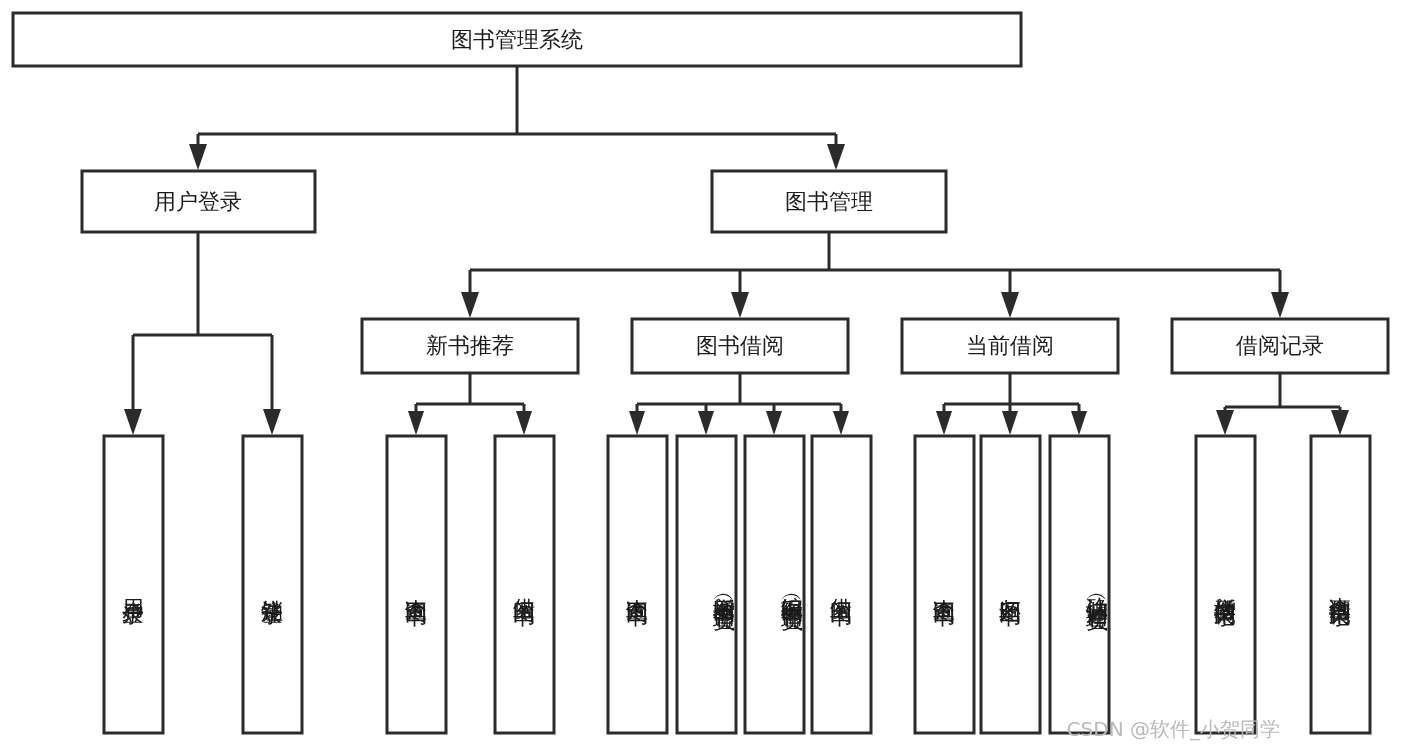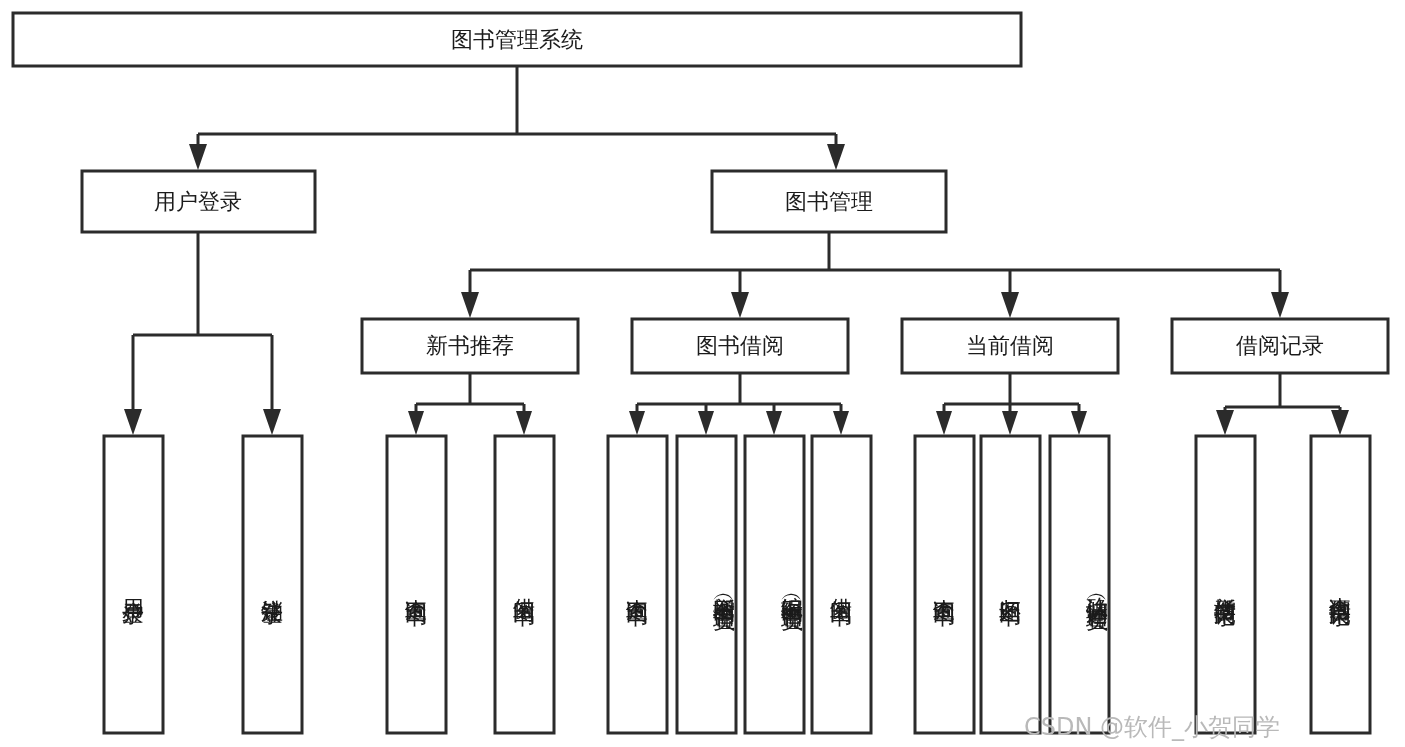--- a/index.html
+++ b/index.html
@@ -65,21 +65,21 @@
     pointer-events: none;
   }
   .node-label-v.centered {
     align-items: center;
   }
   .watermark {
     position: absolute;
     right: 8px;
     bottom: 4px;
     font-family: "DejaVu Sans", "Liberation Sans", sans-serif;
-    font-size: 24px;
+    font-size: 20px;
     color: #b9b9b9;
     white-space: nowrap;
     pointer-events: none;
   }
 </style>
 </head>
 <body>
 
 <div id="diagram-root">
 

